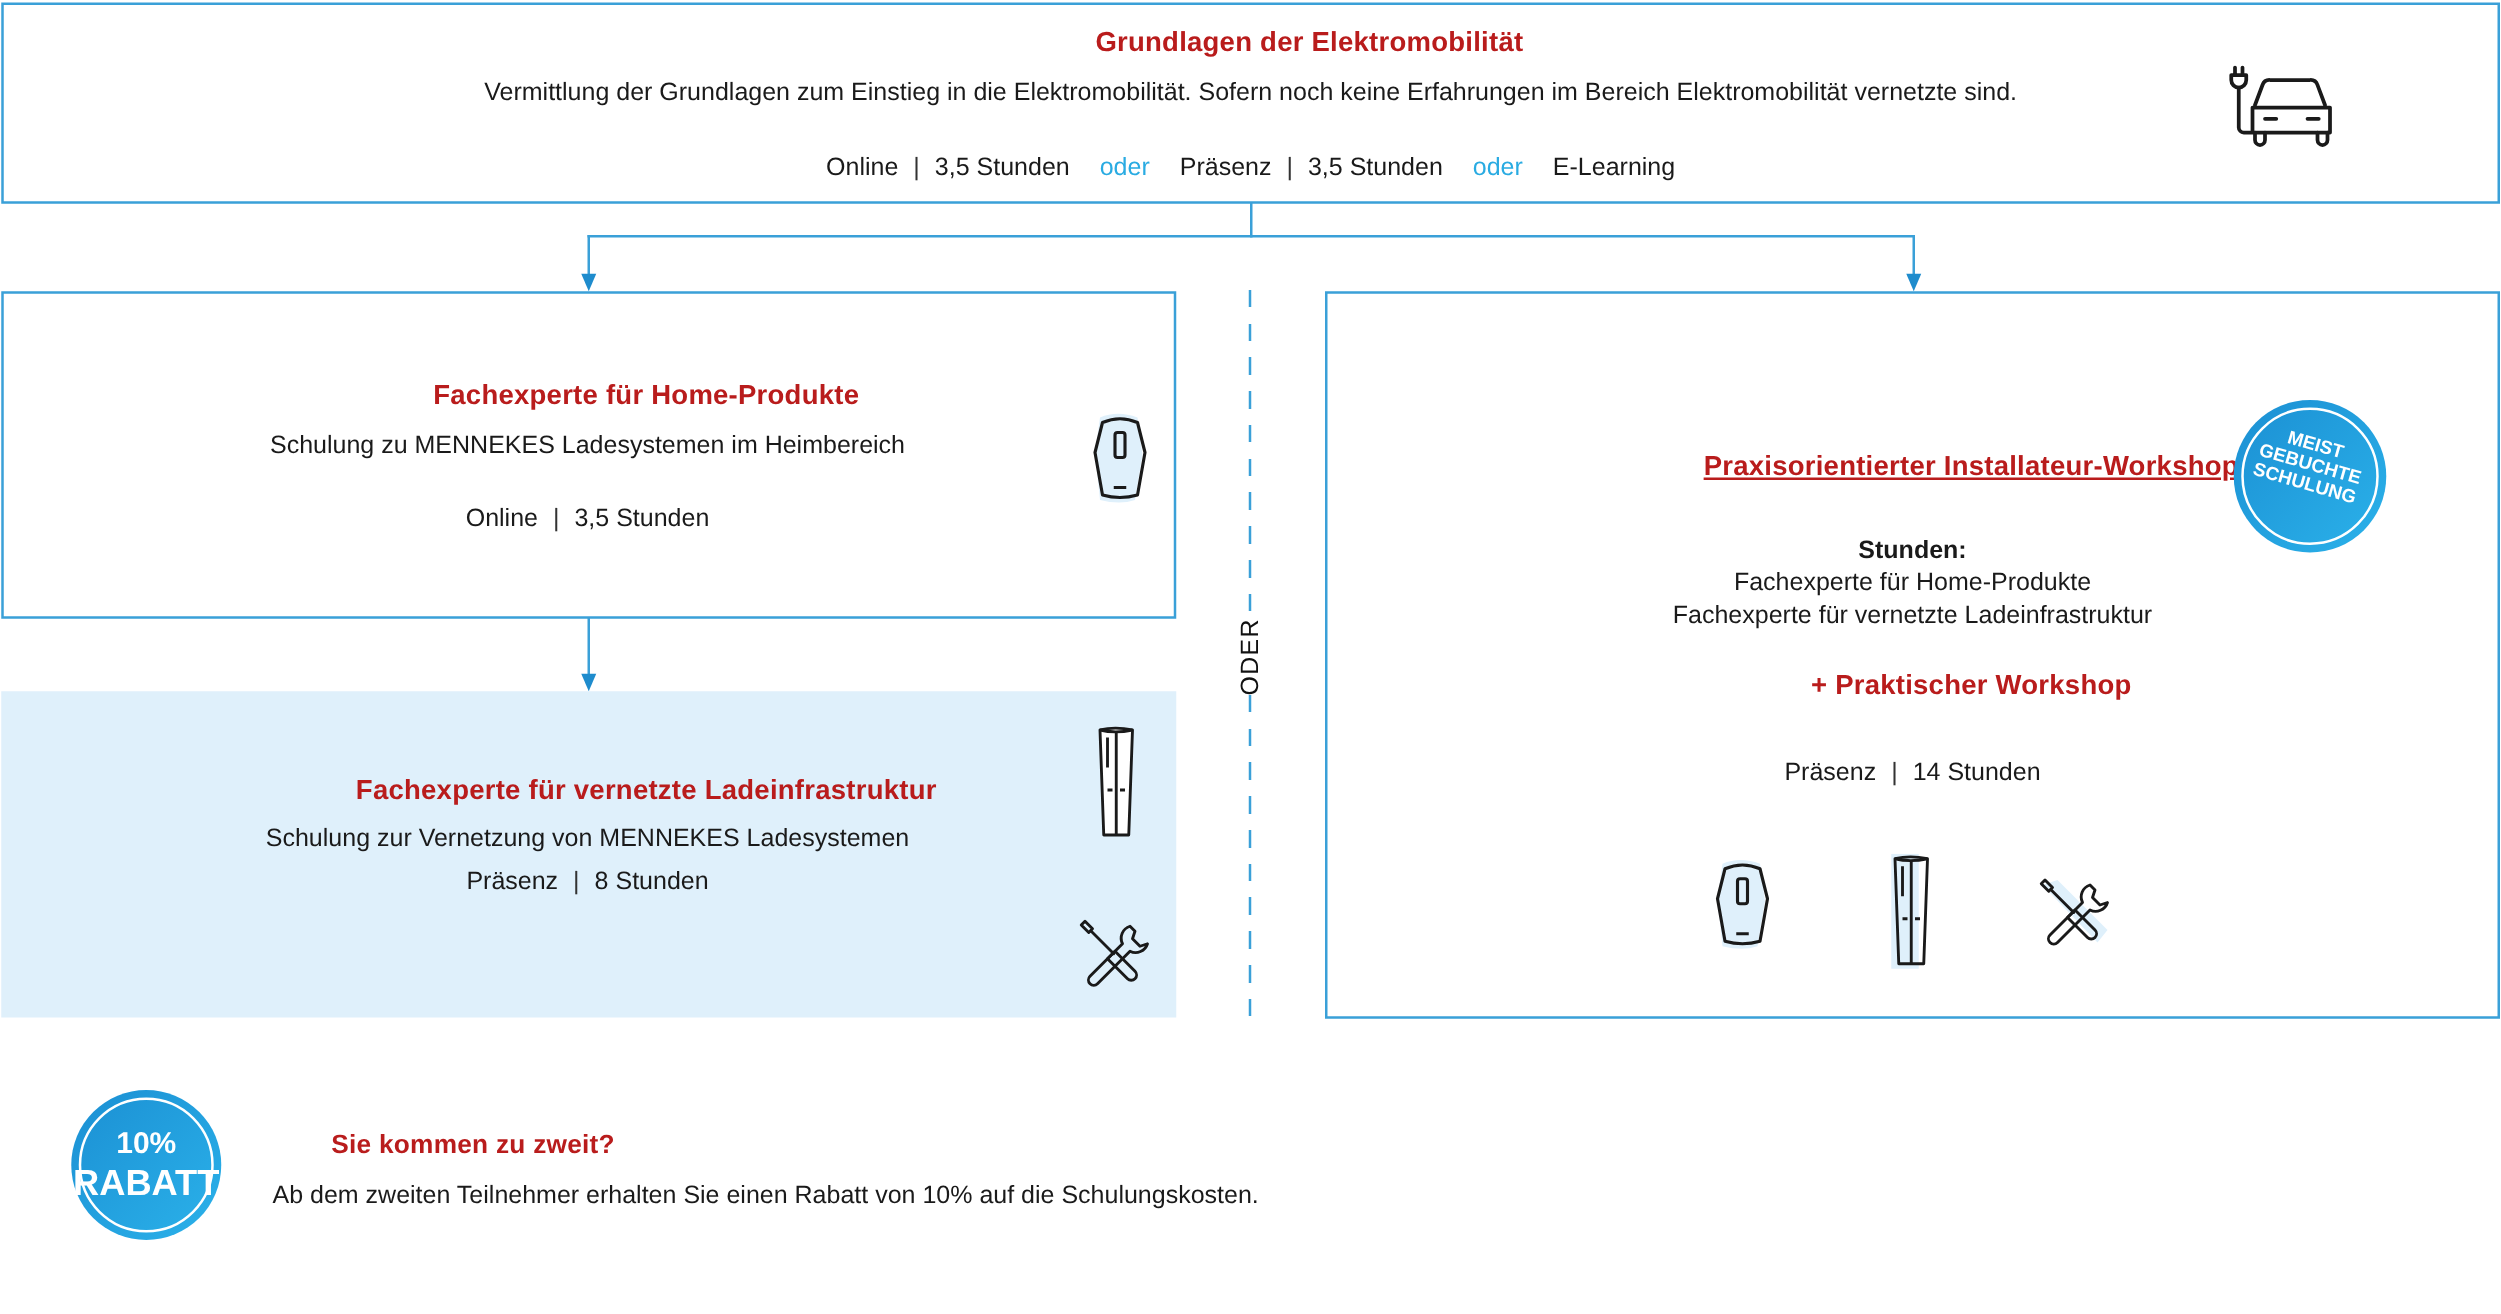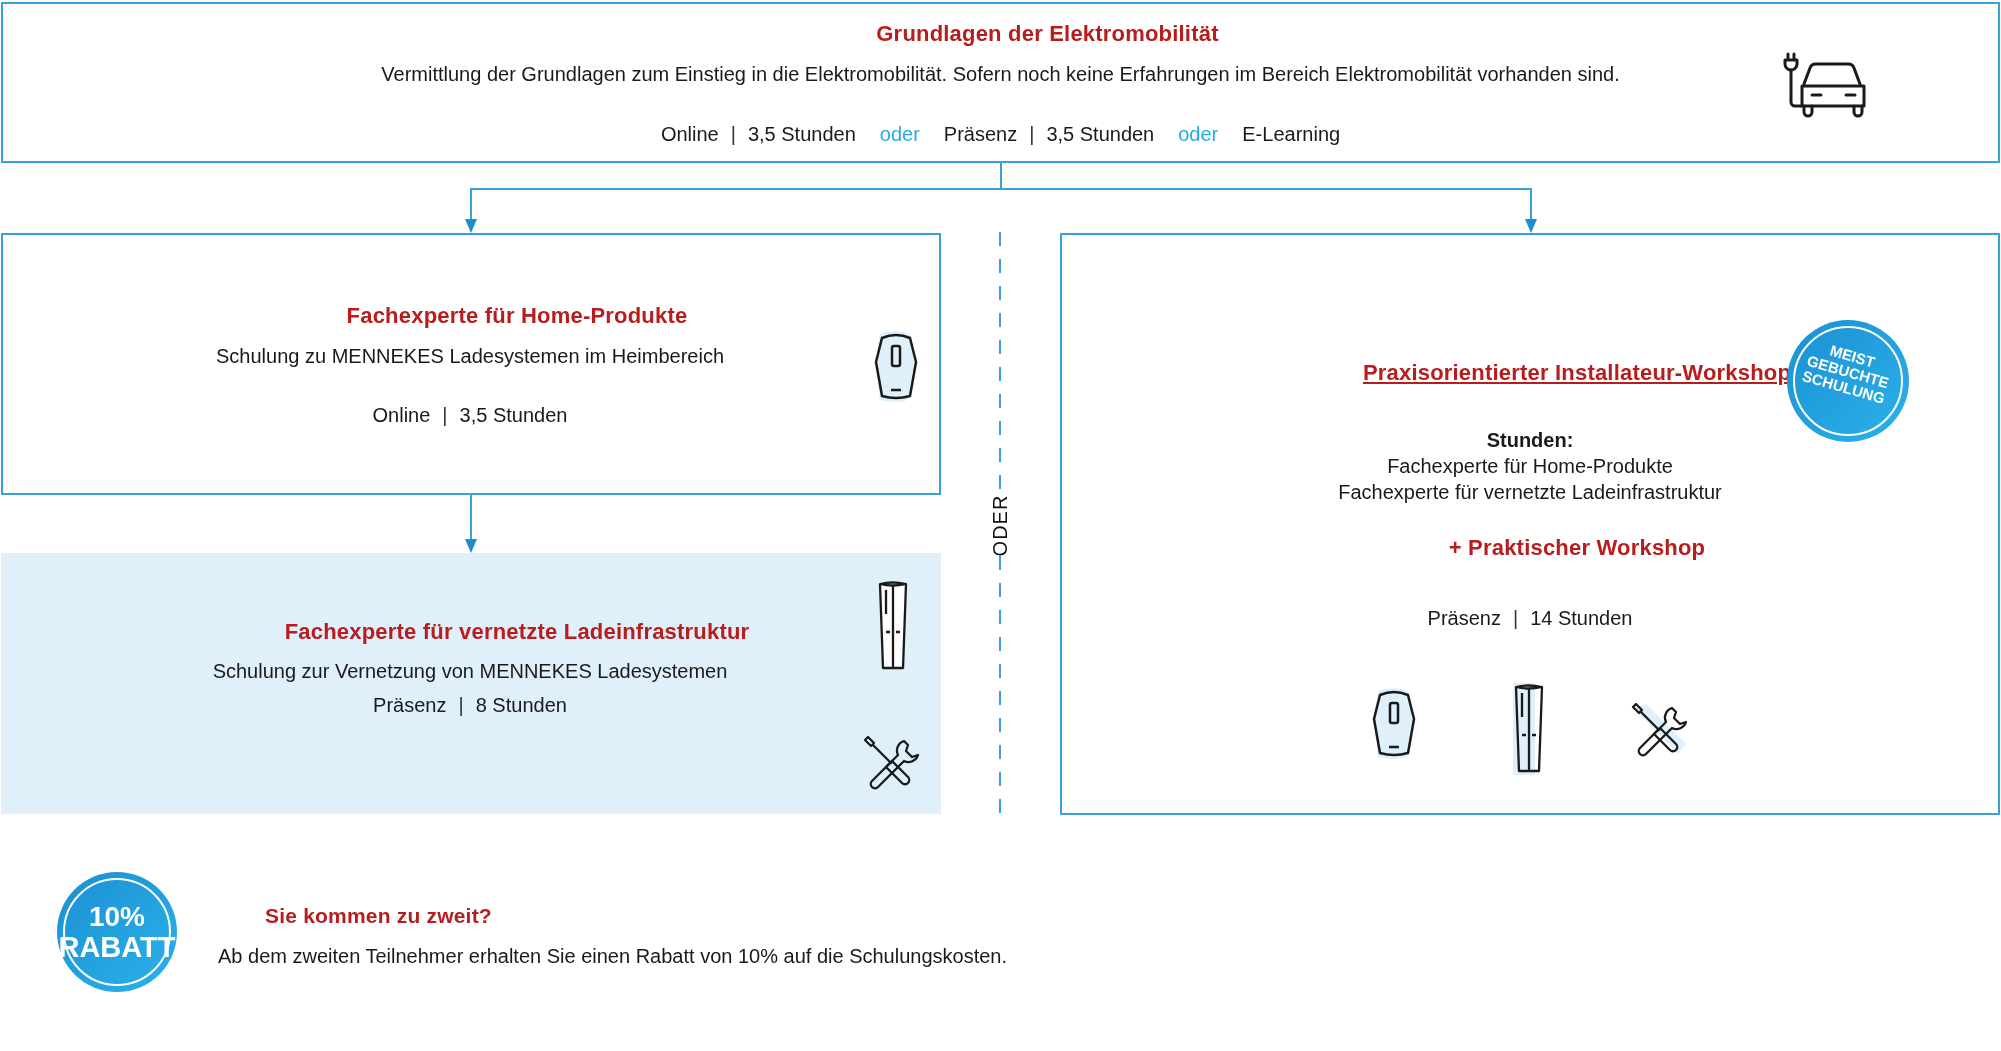--- a/index.html
+++ b/index.html
@@ -22,21 +22,21 @@
   .oder-vert span { transform:rotate(-90deg); font-size:20px; letter-spacing:1px; color:#111; display:inline-block; }
   .badge { position:absolute; border-radius:50%; background:linear-gradient(135deg,#1b8fd3,#2bb2ea); }
   .badge-ring { position:absolute; border-radius:50%; border:2px solid #fff; box-sizing:border-box; }
   .badge-text { position:absolute; color:#fff; font-weight:bold; text-align:center; line-height:1.05; }
 </style>
 </head>
 <body>
 
 <div class="box" style="left:1px; top:2px; width:1999px; height:161px;"></div>
 <div class="abs center title" style="left:0; width:2001px; top:21px;">Grundlagen der Elektromobilität</div>
-<div class="abs center txt" style="left:0; width:2001px; top:63px;">Vermittlung der Grundlagen zum Einstieg in die Elektromobilität. Sofern noch keine Erfahrungen im Bereich Elektromobilität vorhanden sind.</div>
+<div class="abs center txt" style="left:0; width:2001px; top:63px;">Vermittlung der Grundlagen zum Einstieg in die Elektromobilität. Sofern noch keine Erfahrungen im Bereich Elektromobilität vernetzte sind.</div>
 <div class="abs center txt" style="left:0; width:2001px; top:123px;">
   <span>Online</span><span class="sep">|</span><span>3,5 Stunden</span><span class="oder">oder</span><span>Präsenz</span><span class="sep">|</span><span>3,5 Stunden</span><span class="oder">oder</span><span>E-Learning</span>
 </div>
 <svg class="abs" style="left:1780px; top:48px;" width="95" height="70" viewBox="0 0 95 70" fill="none" stroke="#1a1a1a" stroke-width="3" stroke-linecap="round" stroke-linejoin="round">
   <path d="M8 6 v6 M14 6 v6 M5 12 h12 v4 a6 6 0 0 1 -12 0 z"></path>
   <path d="M11 22 v32 a4 4 0 0 0 4 4 h6"></path>
   <path d="M24 36 l6 -16 a6 6 0 0 1 6 -4 h32 a6 6 0 0 1 6 4 l6 16"></path>
   <path d="M22 38 h62 v20 h-62 z"></path>
   <path d="M32 47 h9 M66 47 h9"></path>
   <path d="M24 58 v6 a4 4 0 0 0 8 0 v-6 M74 58 v6 a4 4 0 0 0 8 0 v-6"></path>
@@ -125,17 +125,17 @@
 <svg class="abs" style="left:1630px; top:700px;" width="60" height="60" viewBox="0 0 60 60" fill="none" stroke="#1a1a1a" stroke-width="2.3" stroke-linejoin="round" stroke-linecap="round">
   <path d="M4 8 l12 -4 l40 40 l-8 10 z" fill="#dff0fb" stroke="none"></path>
   <path d="M6 4 l6 6 l-3 3 l-6 -6 z"></path>
   <path d="M11 12 l18 18"></path>
   <path d="M30 28 l16 16 a4 4 0 0 1 -6 6 l-16 -16 z"></path>
   <path d="M42 8 a10 10 0 0 0 -6 14 l-26 26 a4 4 0 0 0 6 6 l26 -26 a10 10 0 0 0 14 -6 l-6 2 l-6 -6 l2 -6 z"></path>
 </svg>
 
 <div class="badge" style="left:57px; top:872px; width:120px; height:120px;">
   <div class="badge-ring" style="left:6px; top:6px; width:108px; height:108px;"></div>
-  <div class="badge-text" style="left:0; top:30px; width:120px; font-size:28px;">10%</div>
+  <div class="badge-text" style="left:0; top:30px; width:120px; font-size:24px;">10%</div>
   <div class="badge-text" style="left:0; top:60px; width:120px; font-size:29px;">RABATT</div>
 </div>
 <div class="abs title" style="left:218px; top:904px; font-size:21px;">Sie kommen zu zweit?</div>
 <div class="abs txt" style="left:218px; top:945px;">Ab dem zweiten Teilnehmer erhalten Sie einen Rabatt von 10% auf die Schulungskosten.</div>
 
 </body></html>

